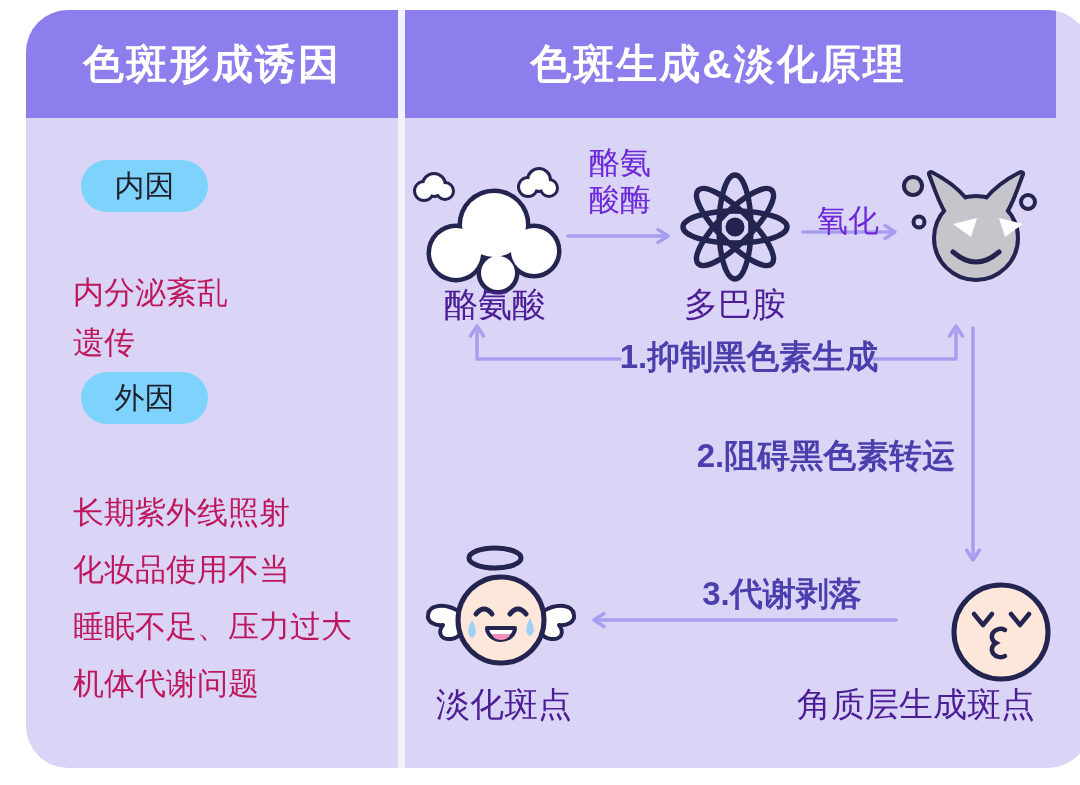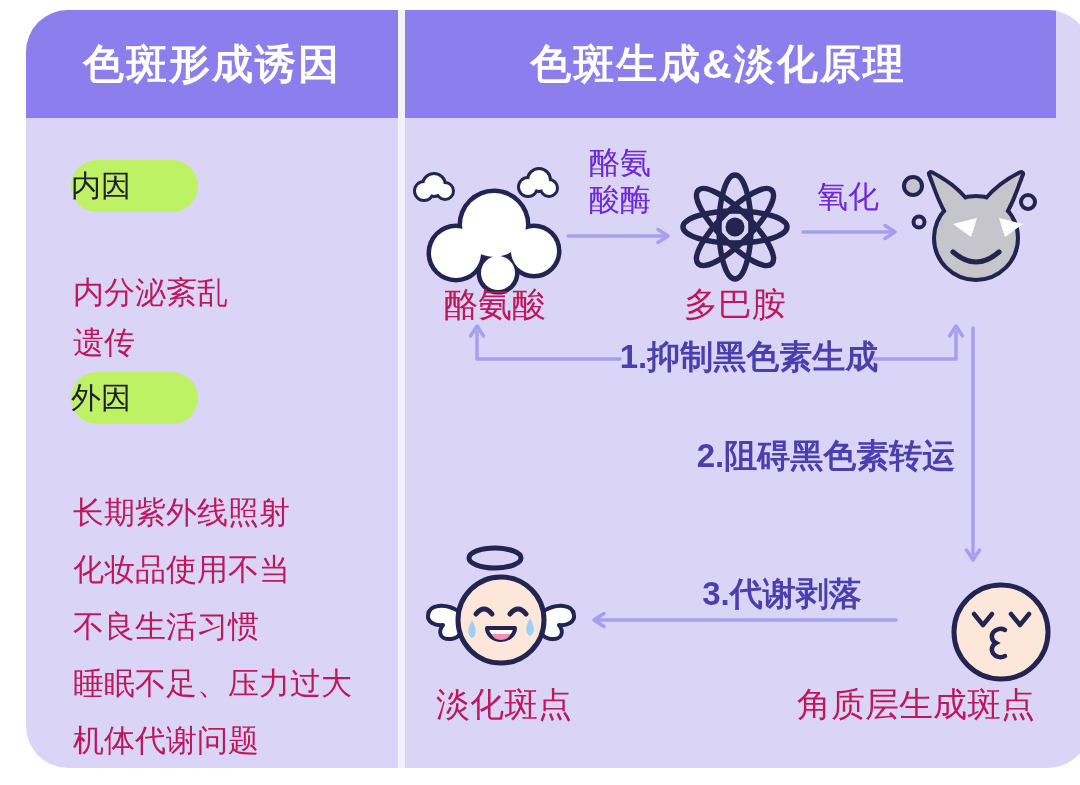--- a/index.html
+++ b/index.html
@@ -7,27 +7,27 @@
          font-family:"Liberation Sans","DejaVu Sans",sans-serif;}
   .card{position:absolute;left:26px;top:10px;width:1030px;height:758px;
         background:#DAD5F7;border-radius:42px;overflow:hidden;padding-left:34px;}
   .header-band{position:absolute;left:0;top:0;width:1030px;height:108px;background:#8C7FED;}
   .header-title{position:absolute;top:0;height:108px;display:flex;align-items:center;justify-content:center;
         color:#ffffff;font-size:41px;font-weight:bold;letter-spacing:2px;}
   .header-title.left{left:0;width:372px;}
   .header-title.right{left:379px;width:626px;}
   .divider{position:absolute;left:372px;top:0;width:7px;height:758px;background:#F3F1FC;}
 
-  .pill{position:absolute;left:45px;width:127px;height:52px;background:#bef264;border-radius:26px;
-        display:flex;align-items:center;justify-content:flex-start;color:#1F1F2E;font-size:30px;}
+  .pill{position:absolute;left:55px;width:127px;height:52px;background:#7dd3fc;border-radius:26px;
+        display:flex;align-items:center;justify-content:center;color:#1F1F2E;font-size:30px;}
   .cause-list{position:absolute;left:47px;color:#be185d;font-size:31px;white-space:nowrap;margin-top:44px;}
   .cause-list.internal{top:214px;line-height:50px;}
   .cause-list.external{top:430px;line-height:57px;}
 
-  .node-label{position:absolute;transform:translateX(-50%);color:#be185d;font-size:34px;white-space:nowrap;}
+  .node-label{position:absolute;transform:translateX(-50%);color:#4c1d95;font-size:34px;white-space:nowrap;}
   .edge-label{position:absolute;transform:translateX(-50%);color:#6d28d9;font-size:31px;
         text-align:right;line-height:37px;white-space:nowrap;}
   .step-label{position:absolute;transform:translate(-50%,-50%);color:#4B3FAD;font-size:33px;
         font-weight:bold;white-space:nowrap;}
   .icon{position:absolute;}
   svg{display:block;}
 </style>
 </head>
 <body>
 
@@ -45,21 +45,20 @@
       <div>内分泌紊乱</div>
       <div>遗传</div>
     </div>
 
     <div class="pill" style="top:362px;">
       <span>外因</span>
     </div>
     <div class="cause-list external">
       <div>长期紫外线照射</div>
       <div>化妆品使用不当</div>
-      <div>不良生活习惯</div>
       <div>睡眠不足、压力过大</div>
       <div>机体代谢问题</div>
     </div>
 
     <svg class="icon" style="left:0;top:0;" width="1030" height="758" viewBox="0 0 1030 758">
       <g stroke="#A89EF0" stroke-width="3.5" fill="none" stroke-linecap="round" stroke-linejoin="round">
 
         <path d="M542,226 L640,226"></path>
         <path d="M632,219.5 L642,226 L632,232.5"></path>
 
@@ -124,21 +123,21 @@
       <g stroke="#232450" stroke-width="5.5" fill="none">
         <ellipse cx="60" cy="60" rx="52" ry="16"></ellipse>
         <ellipse cx="60" cy="60" rx="52" ry="16" transform="rotate(45 60 60)"></ellipse>
         <ellipse cx="60" cy="60" rx="52" ry="16" transform="rotate(90 60 60)"></ellipse>
         <ellipse cx="60" cy="60" rx="52" ry="16" transform="rotate(135 60 60)"></ellipse>
       </g>
       <circle cx="60" cy="60" r="9.5" fill="#232450"></circle>
     </svg>
     <div class="node-label" style="left:709px;top:272px;">多巴胺</div>
 
-    <div class="edge-label" style="left:822px;top:168px;">氧化</div>
+    <div class="edge-label" style="left:822px;top:192px;">氧化</div>
 
     <svg class="icon" style="left:855px;top:150px;" width="170" height="125" viewBox="0 0 170 125">
       <g stroke="#232450" stroke-width="8" fill="#C6C5CC" stroke-linejoin="round">
         <path d="M66,52 C58,38 54,24 50,14 C62,20 74,28 84,40 Z"></path>
         <path d="M124,52 C132,38 136,24 140,14 C128,20 116,28 106,40 Z"></path>
         <circle cx="95" cy="78" r="40"></circle>
       </g>
       <g fill="#C6C5CC">
         <path d="M66,52 C58,38 54,24 50,14 C62,20 74,28 84,40 Z"></path>
         <path d="M124,52 C132,38 136,24 140,14 C128,20 116,28 106,40 Z"></path>

